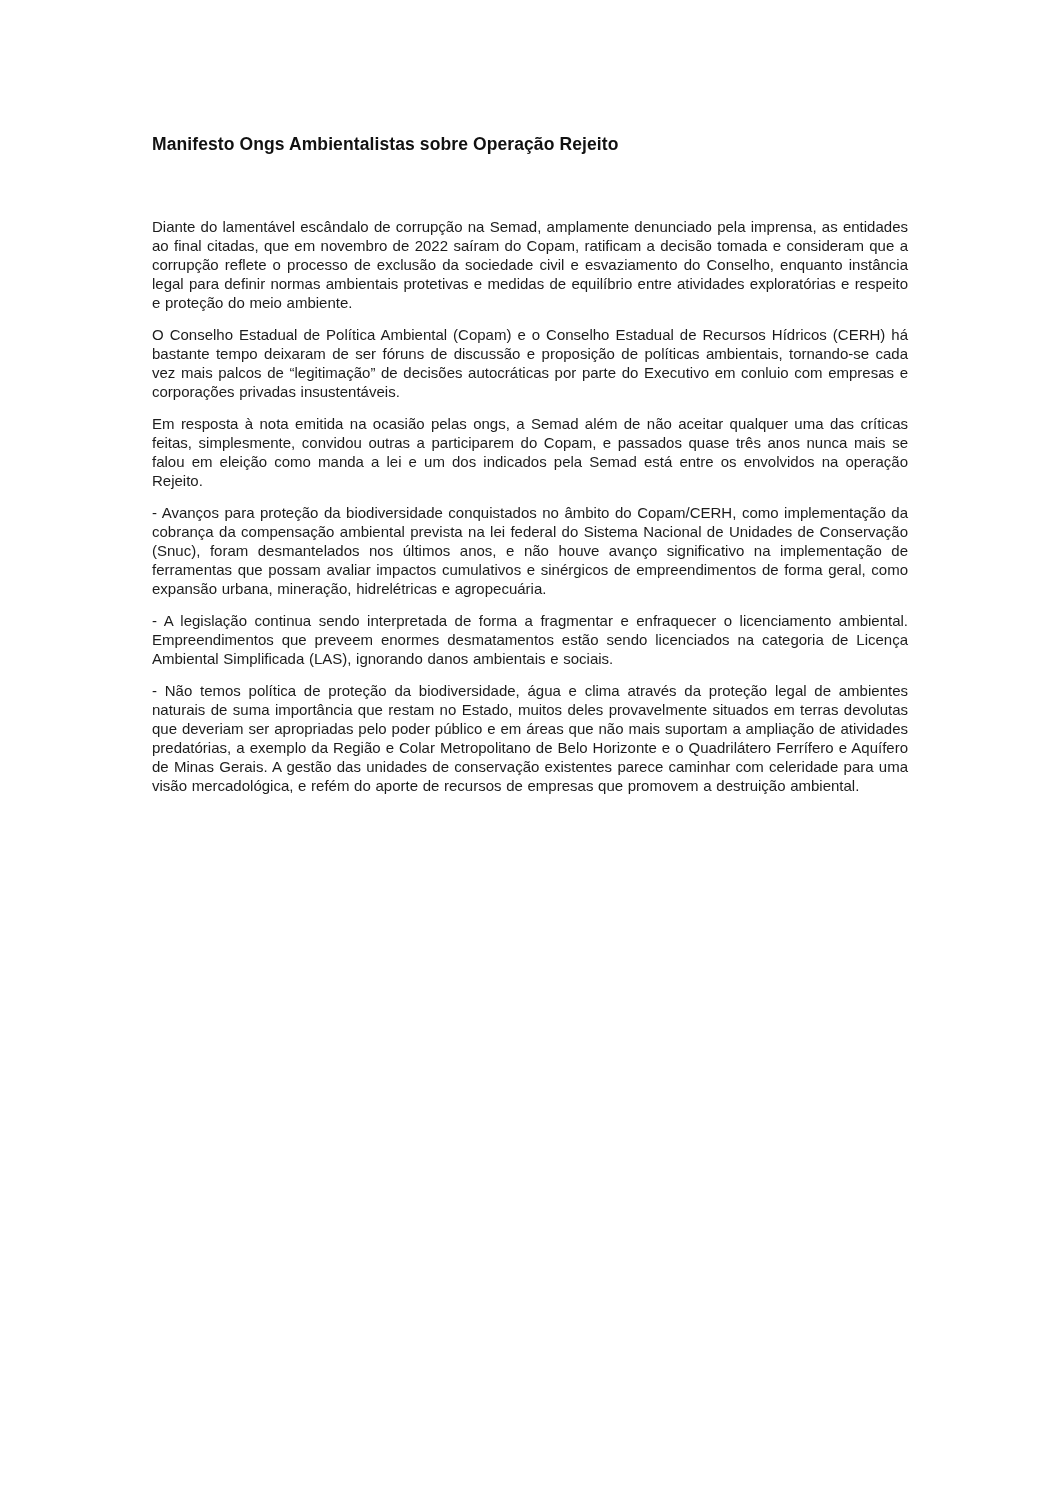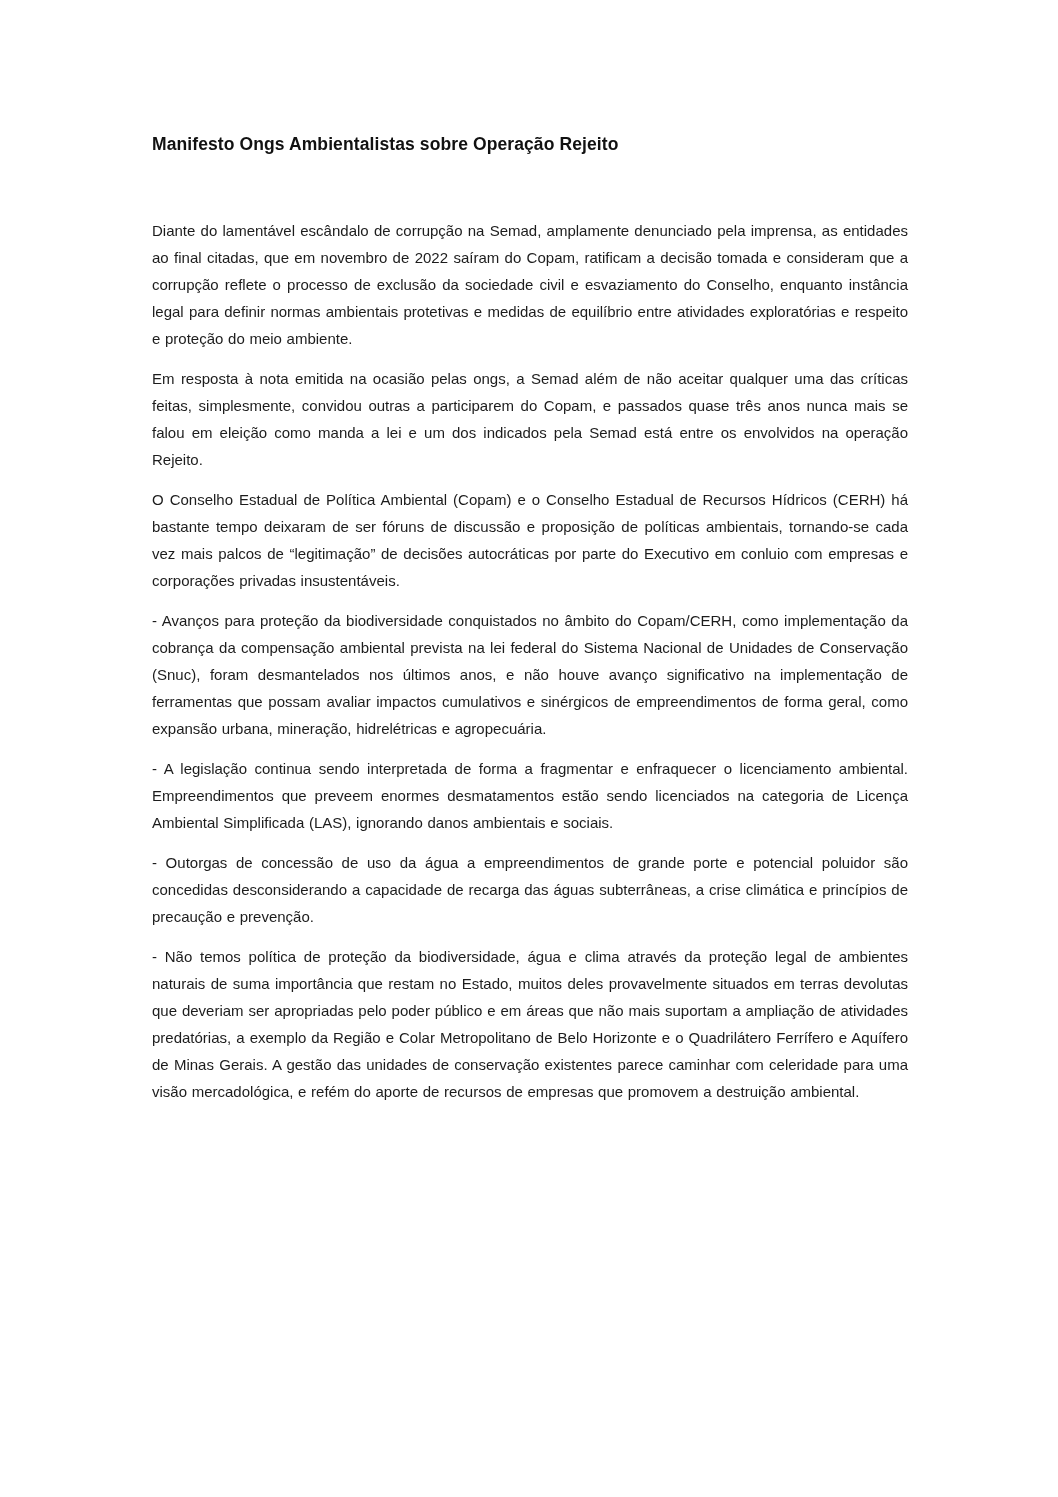--- a/index.html
+++ b/index.html
@@ -21,35 +21,34 @@
   .doc-title {
     font-size: 17.5px;
     font-weight: 700;
     color: #111111;
     margin: 0 0 60px 0;
     line-height: 26px;
     letter-spacing: 0.1px;
   }
   .doc-body p {
     font-size: 15px;
-    line-height: 27px;
+    line-height: 19px;
     text-align: justify;
     margin: 0 0 13px 0;
     color: #1c1c1c;
     word-spacing: 0.5px;
   }
 </style>
 </head>
 <body>
 
 <div class="page">
   <h1 class="doc-title">Manifesto Ongs Ambientalistas sobre Operação Rejeito</h1>
 
   <div class="doc-body">
     <p>Diante do lamentável escândalo de corrupção na Semad, amplamente denunciado pela imprensa, as entidades ao final citadas, que em novembro de 2022 saíram do Copam, ratificam a decisão tomada e consideram que a corrupção reflete o processo de exclusão da sociedade civil e esvaziamento do Conselho, enquanto instância legal para definir normas ambientais protetivas e medidas de equilíbrio entre atividades exploratórias e respeito e proteção do meio ambiente.</p>
+    <p>O Conselho Estadual de Política Ambiental (Copam) e o Conselho Estadual de Recursos Hídricos (CERH) há bastante tempo deixaram de ser fóruns de discussão e proposição de políticas ambientais, tornando-se cada vez mais palcos de “legitimação” de decisões autocráticas por parte do Executivo em conluio com empresas e corporações privadas insustentáveis.</p>
     <p>Em resposta à nota emitida na ocasião pelas ongs, a Semad além de não aceitar qualquer uma das críticas feitas, simplesmente, convidou outras a participarem do Copam, e passados quase três anos nunca mais se falou em eleição como manda a lei e um dos indicados pela Semad está entre os envolvidos na operação Rejeito.</p>
-    <p>O Conselho Estadual de Política Ambiental (Copam) e o Conselho Estadual de Recursos Hídricos (CERH) há bastante tempo deixaram de ser fóruns de discussão e proposição de políticas ambientais, tornando-se cada vez mais palcos de “legitimação” de decisões autocráticas por parte do Executivo em conluio com empresas e corporações privadas insustentáveis.</p>
     <p>- Avanços para proteção da biodiversidade conquistados no âmbito do Copam/CERH, como implementação da cobrança da compensação ambiental prevista na lei federal do Sistema Nacional de Unidades de Conservação (Snuc), foram desmantelados nos últimos anos, e não houve avanço significativo na implementação de ferramentas que possam avaliar impactos cumulativos e sinérgicos de empreendimentos de forma geral, como expansão urbana, mineração, hidrelétricas e agropecuária.</p>
     <p>- A legislação continua sendo interpretada de forma a fragmentar e enfraquecer o licenciamento ambiental. Empreendimentos que preveem enormes desmatamentos estão sendo licenciados na categoria de Licença Ambiental Simplificada (LAS), ignorando danos ambientais e sociais.</p>
-    <p>- Outorgas de concessão de uso da água a empreendimentos de grande porte e potencial poluidor são concedidas desconsiderando a capacidade de recarga das águas subterrâneas, a crise climática e princípios de precaução e prevenção.</p>
     <p>- Não temos política de proteção da biodiversidade, água e clima através da proteção legal de ambientes naturais de suma importância que restam no Estado, muitos deles provavelmente situados em terras devolutas que deveriam  ser apropriadas pelo poder público e em áreas que não mais suportam a ampliação de atividades predatórias, a exemplo da Região e Colar Metropolitano de Belo Horizonte e o Quadrilátero Ferrífero e Aquífero de Minas Gerais. A gestão das unidades de conservação existentes parece caminhar com celeridade para uma visão mercadológica, e refém do aporte de recursos de empresas que promovem a destruição ambiental.</p>
   </div>
 </div>
 
 </body></html>

